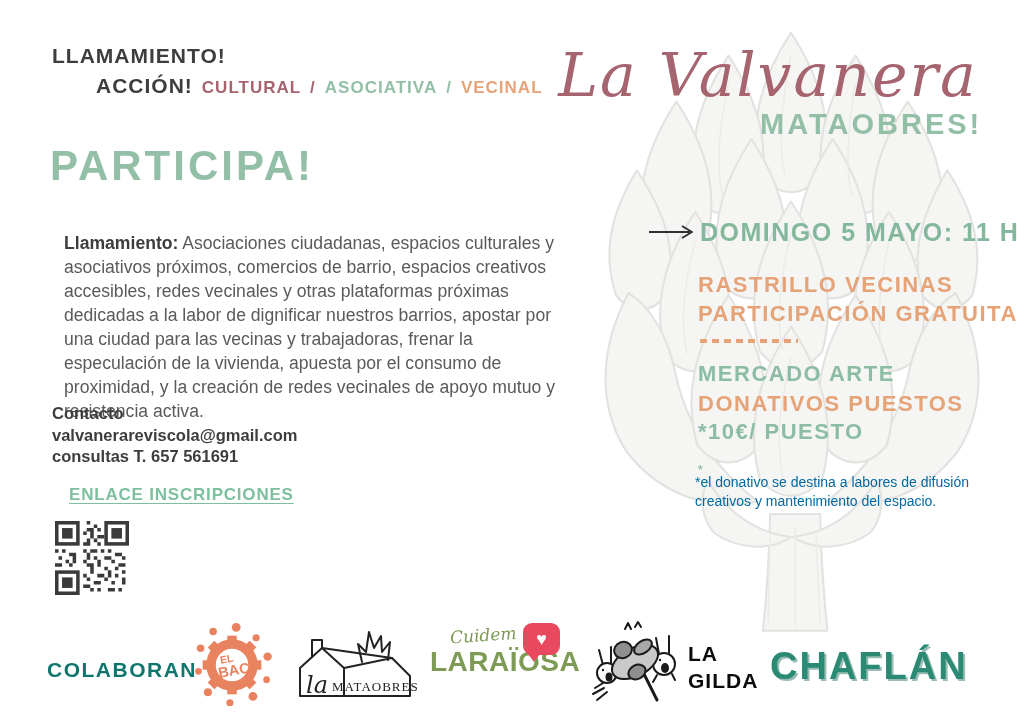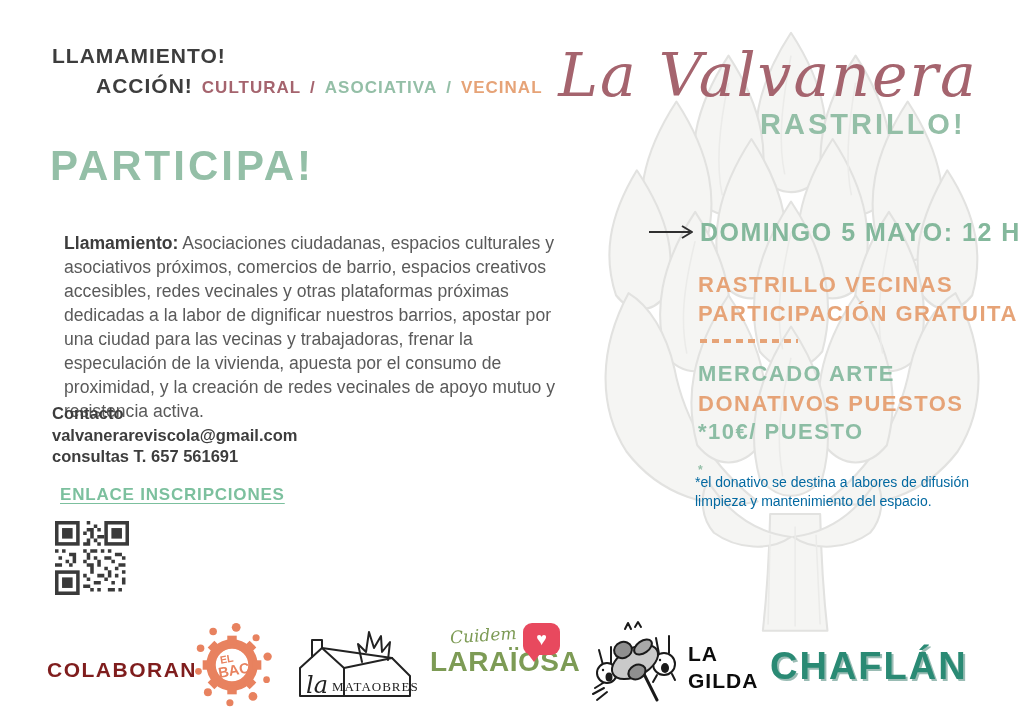--- a/index.html
+++ b/index.html
@@ -13,24 +13,24 @@
   .h-line2{left:52px;top:74px;display:flex;align-items:baseline;gap:9px;margin-left:44px;}
   .h-accion{font-size:21px;letter-spacing:1px;color:var(--dark,#3d3d3d);}
   .tag{font-size:17px;letter-spacing:1px;font-weight:700;}
   .tag-maroon{color:var(--maroon,#a5646e);}
   .tag-sage{color:var(--sage,#94bfa7);}
   .tag-orange{color:var(--orange,#e6a377);}
   .participa{left:50px;top:142px;font-size:42px;letter-spacing:3px;color:var(--sage,#94bfa7);}
   .bodytext{left:52px;top:219px;width:505px;font-size:17.6px;line-height:24px;color:#5a5a5a;}
   .bodytext b{color:#3d3d3d;}
   .contact{left:52px;top:403px;font-size:16.5px;font-weight:700;line-height:21.5px;color:#3d3d3d;}
-  .enlace{left:60px;top:485px;font-size:17px;font-weight:700;letter-spacing:0.8px;
+  .enlace{left:69px;top:485px;font-size:17px;font-weight:700;letter-spacing:0.8px;
           color:var(--link_green,#7cc09e);text-decoration:underline;text-underline-offset:3px;cursor:pointer;}
   .qr{left:55px;top:521px;}
-  .colaboran{left:47px;top:658px;font-size:21px;letter-spacing:1.5px;color:#7f1d1d;}
+  .colaboran{left:47px;top:658px;font-size:21px;letter-spacing:1.5px;color:#0f766e;}
 
   
   .arti{left:562px;top:14px;pointer-events:none;}
   .title-script{left:558px;top:24px;width:420px;text-align:center;
                 font-family:"DejaVu Serif","Liberation Serif",serif;font-style:italic;
                 font-size:60px;letter-spacing:2px;color:var(--maroon,#a5646e);margin-top:16px;}
   .reviscola{left:760px;top:108px;width:196px;text-align:right;font-size:29px;
              letter-spacing:3px;color:var(--sage,#94bfa7);}
   .arrow{left:648px;top:223px;}
   .evdate{left:700px;top:218px;font-size:25px;letter-spacing:1.5px;color:#84b89c;}
@@ -149,39 +149,39 @@
         <rect x="3" y="45" width="15" height="15"></rect>
       </g>
     <g fill="#3a3a3a">
         <rect x="6" y="6" width="9" height="9"></rect>
         <rect x="48" y="6" width="9" height="9"></rect>
         <rect x="6" y="48" width="9" height="9"></rect>
       </g>
   </svg>
 
   <div class="abs title-script">La Valvanera</div>
-  <div class="abs stencil reviscola">RASTRILLO!</div>
+  <div class="abs stencil reviscola">MATAOBRES!</div>
 
   <svg class="abs arrow" width="48" height="18" viewBox="0 0 48 18">
     <line x1="1" y1="9" x2="42" y2="9" stroke="#2f2f2f" stroke-width="2"></line>
     <path d="M34,3 L44,9 L34,15" fill="none" stroke="#2f2f2f" stroke-width="2" stroke-linejoin="round"></path>
   </svg>
 
-  <div class="abs stencil evdate">DOMINGO 5 MAYO: 12 H</div>
+  <div class="abs stencil evdate">DOMINGO 5 MAYO: 11 H</div>
   <div class="abs stencil evline ev-orange l-rastrillo">RASTRILLO VECINAS</div>
   <div class="abs stencil evline ev-orange l-participacion">PARTICIPACIÓN GRATUITA</div>
   <div class="abs dashes"></div>
   <div class="abs stencil evline ev-green l-mercado">MERCADO ARTE</div>
   <div class="abs stencil evline ev-orange l-donativos">DONATIVOS PUESTOS</div>
   <div class="abs stencil evline ev-green l-precio">*10€/ PUESTO</div>
 
   <span class="abs foot-star">*</span>
   <div class="abs footnote">
     <div class="fn1">*el donativo se destina a labores de difusión</div>
-    <div>limpieza y mantenimiento del espacio.</div>
+    <div>creativos y mantenimiento del espacio.</div>
   </div>
 
   <div class="abs stencil colaboran">COLABORAN</div>
 
   <svg class="abs logo-elbac" width="84" height="88" viewBox="0 0 80 84">
     <g fill="#e8825f">
       <circle cx="22" cy="10" r="3.6"></circle>
         <circle cx="44" cy="6" r="4.2"></circle>
         <circle cx="63" cy="16" r="3.4"></circle>
       <circle cx="74" cy="34" r="4.0"></circle>

